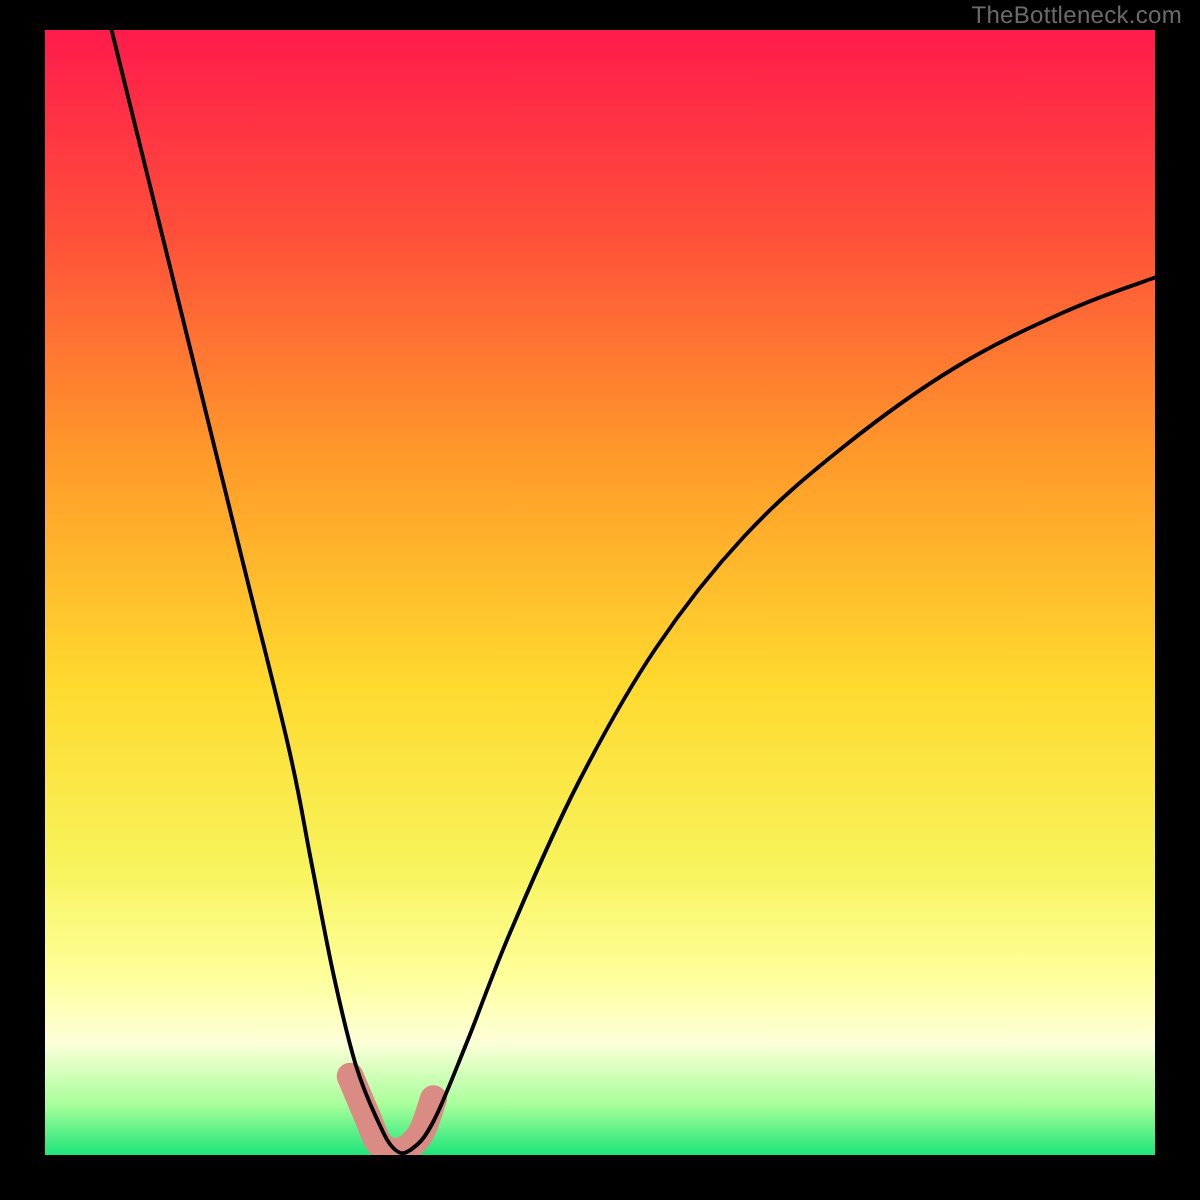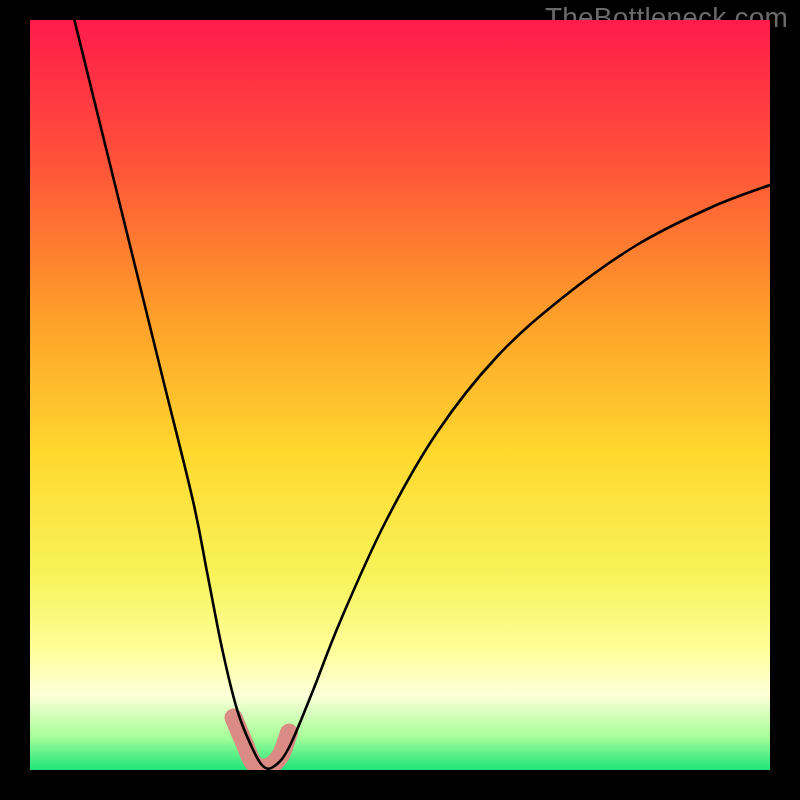--- a/index.html
+++ b/index.html
@@ -17,21 +17,21 @@
     top: 20px;
     width: 740px;
     height: 750px;
     background: #000;
   }
   .watermark {
     position: absolute;
     top: 2px;
     right: 12px;
     color: #6b6b6b;
-    font-size: 28px;
+    font-size: 16px;
     font-weight: 500;
     letter-spacing: 0.2px;
   }
   svg { display: block; }
 </style>
 </head>
 <body>
 
 <div class="watermark">TheBottleneck.com</div>
 

